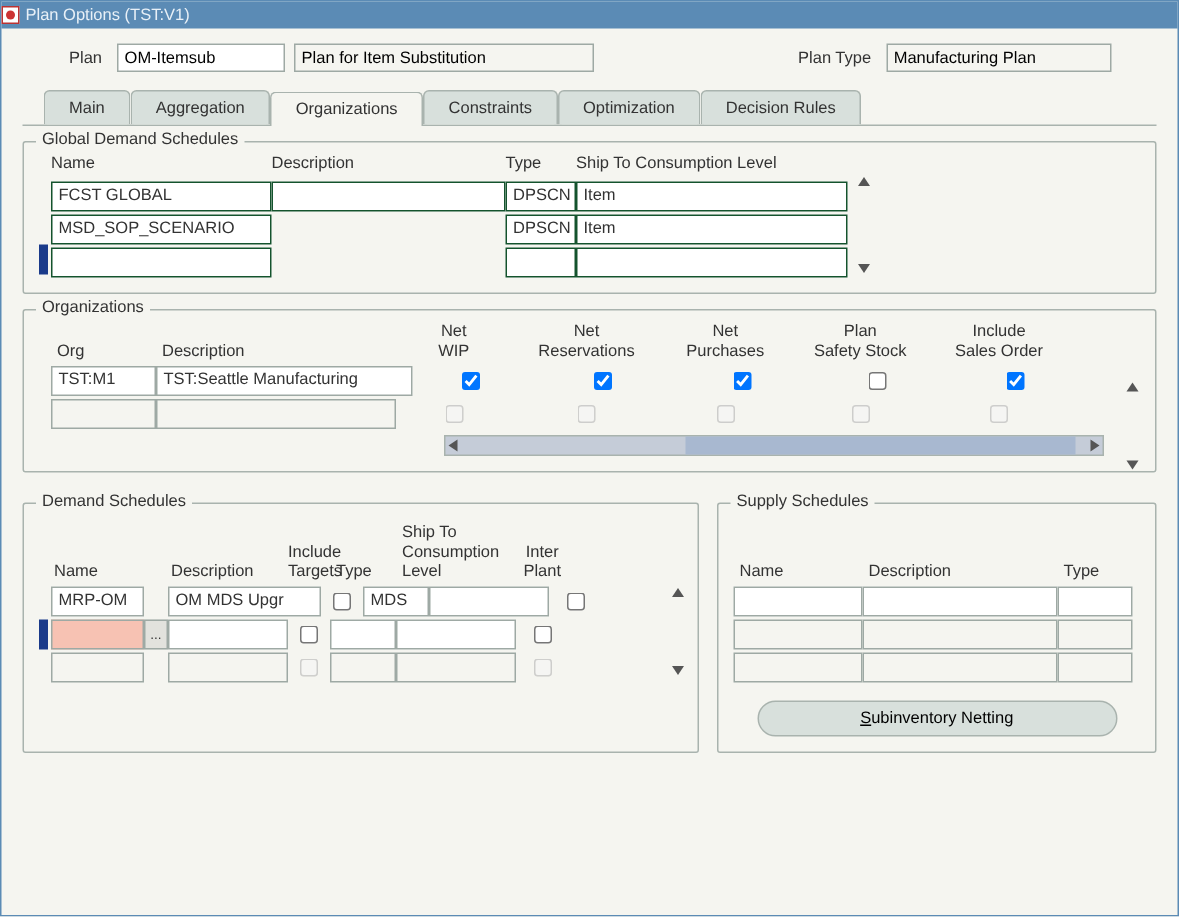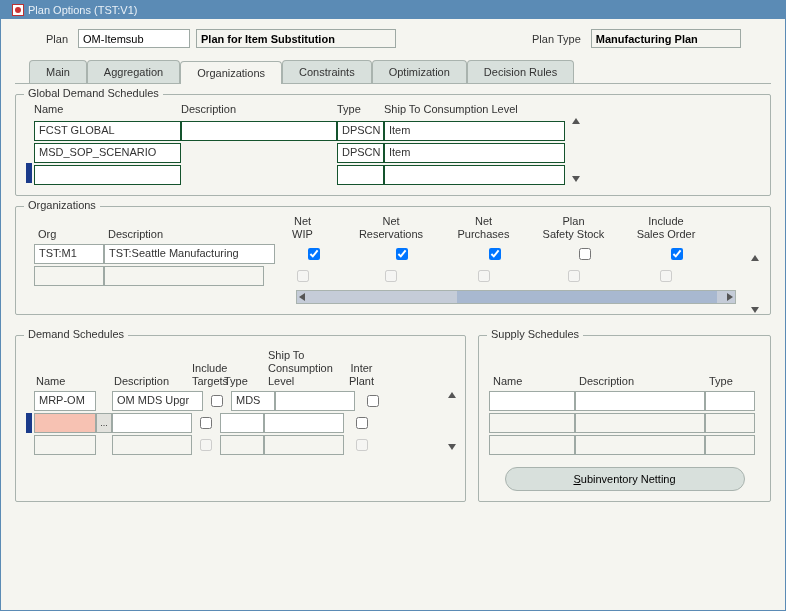--- a/index.html
+++ b/index.html
@@ -13,21 +13,21 @@
     width: 786px;
     height: 611px;
     border: 1px solid #5b8bb5;
     background: #f5f5f0;
     display: flex;
     flex-direction: column;
   }
   .titlebar {
     background: #5b8bb5;
     color: #e8f0f7;
-    padding: 2px 11px;
+    padding: 2px 0;
     display: flex;
     align-items: center;
     gap: 4px;
     font-size: 11px;
     height: 18px;
   }
   .titlebar-icon {
     width: 12px;
     height: 12px;
     background: #fff;
@@ -59,21 +59,21 @@
     margin-right: 4px;
   }
   .text-field {
     border: 1px solid #9ea9a4;
     background: #fff;
     padding: 2px 4px;
     height: 19px;
     font-size: 11px;
     font-family: inherit;
   }
-  .text-field.readonly { background: #f5f5f0; font-weight: bold; }
+  .text-field.readonly { background: #f5f5f0; }
   .tabs {
     display: flex;
     border-bottom: 1px solid #a9b3ae;
     margin-top: 6px;
     padding-left: 14px;
   }
   .tab {
     padding: 5px 16px;
     border: 1px solid #a9b3ae;
     border-bottom: none;
@@ -425,21 +425,21 @@
 Consumption
 Level</div>
           <div class="org-col-h" style="width:35px;white-space:pre-line">Inter
 Plant</div>
         </div>
 
         <div class="org-row">
           <div class="org-sel"></div>
           <div class="org-cell" style="width:62px">MRP-OM</div>
           <div style="width:16px"></div>
-          <div class="org-cell" style="width:91px">OM MDS Upgr</div>
+          <div class="org-cell" style="width:102px">OM MDS Upgr</div>
           <div class="chk-col" style="width:28px">
               <input type="checkbox" style="">
             </div>
           <div class="org-cell" style="width:44px">MDS</div>
           <div class="org-cell" style="width:80px"></div>
           <div class="chk-col" style="width:35px">
               <input type="checkbox" style="">
             </div>
         </div>
         <div class="org-row">

